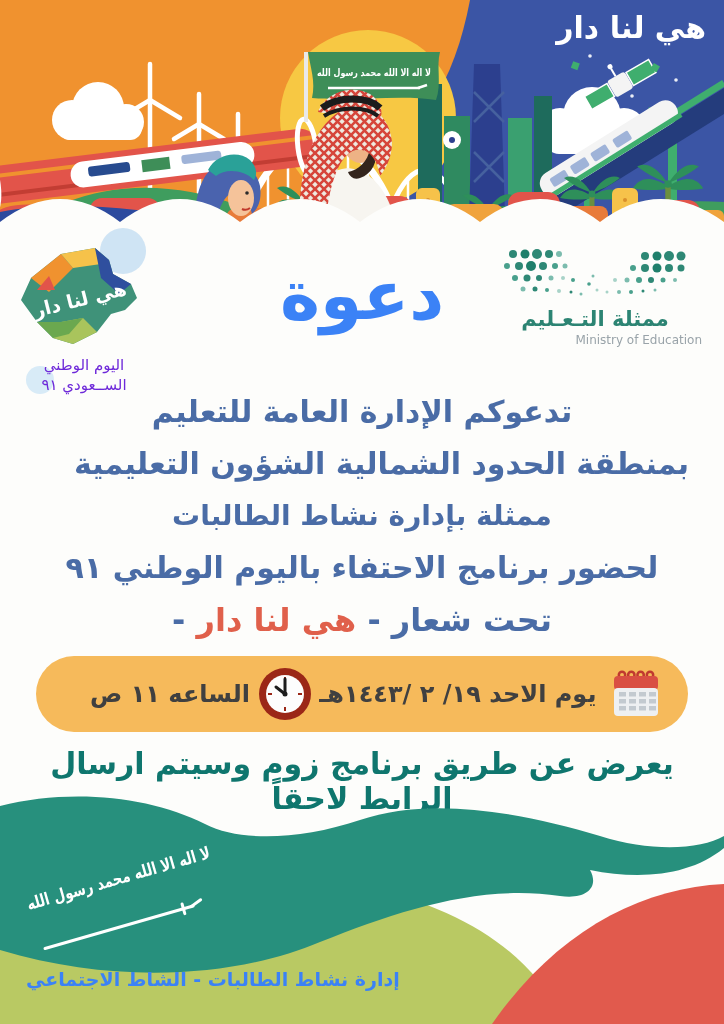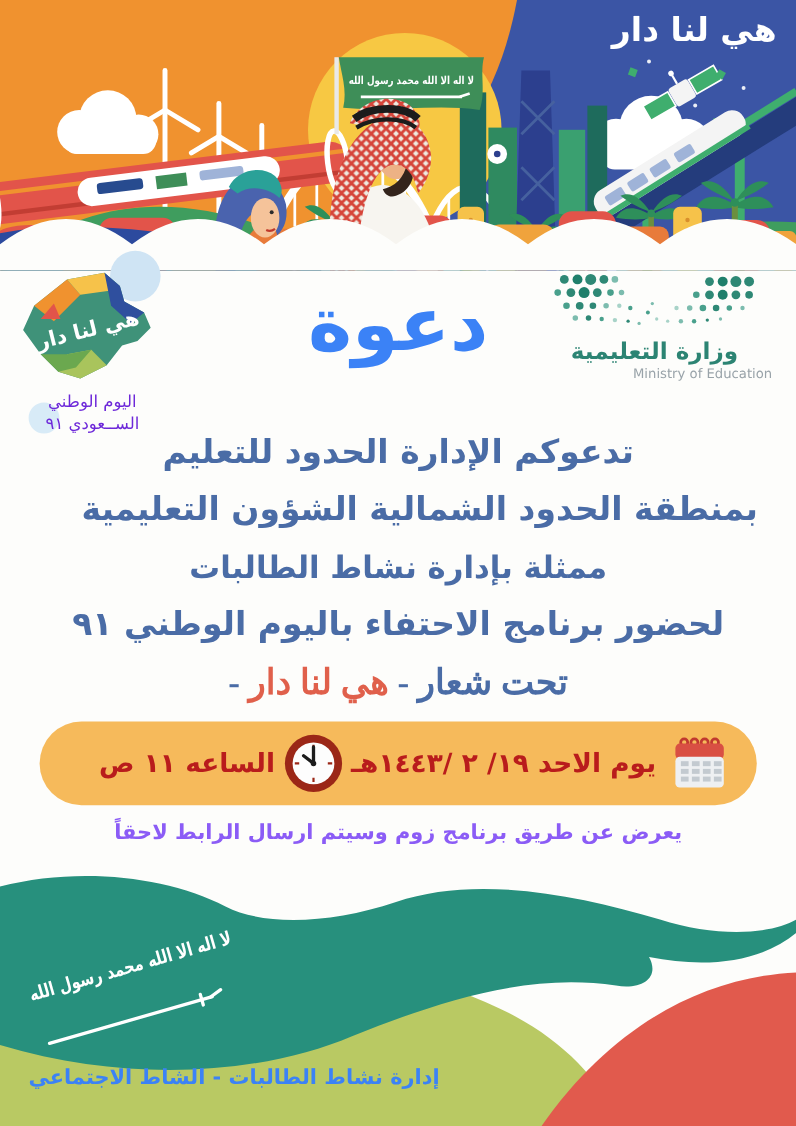--- a/index.html
+++ b/index.html
@@ -25,34 +25,34 @@
   .ministry-ar{color:#2c8473;font-weight:bold;font-size:21px;direction:rtl;margin-top:1px;}
   .ministry-en{color:#99a3a9;font-size:12px;margin-top:2px;text-align:right;}
 
   
   .invitation{left:0;right:0;top:386px;text-align:center;direction:rtl;color:#4a6ca6;font-weight:bold;}
   .inv-line{line-height:52px;}
   .l1{font-size:30px;}
   .l2{font-size:30px;padding-left:39px;}
   .l3{font-size:28px;}
   .l4{font-size:30px;}
-  .l5{font-size:32px;font-family:Liberation Serif, serif;}
+  .l5{font-size:32px;}
   .highlight{color:#e0604b;}
 
   
   .pill{left:36px;right:36px;top:656px;height:76px;background:#f6ba5b;border-radius:40px;
         display:flex;direction:rtl;align-items:center;justify-content:space-between;
         padding:0 28px;box-sizing:border-box;}
-  .pill-text{color:#b91c1c;font-weight:bold;font-size:24px;direction:rtl;white-space:nowrap;}
+  .pill-text{color:#404040;font-weight:bold;font-size:24px;direction:rtl;white-space:nowrap;}
   .pill-date{margin-right:10px;}
   .pill-time{margin-left:26px;}
 
   
-  .note{left:0;right:0;top:746px;text-align:center;direction:rtl;color:#8b5cf6;
-        font-weight:bold;font-size:19px;}
+  .note{left:0;right:0;top:746px;text-align:center;direction:rtl;color:#0f766e;
+        font-weight:bold;font-size:30px;}
 
   
   .footer-art{left:0;bottom:0;width:724px;height:232px;}
   .footer-text{left:26px;top:968px;direction:rtl;color:#3b82f6;font-weight:bold;font-size:19px;}
 </style>
 </head>
 <body>
 
 <div class="poster">
 
@@ -318,26 +318,26 @@
           <circle cx="156" cy="36" r="3"></circle>
           <circle cx="168" cy="36" r="2.5" fill="#49a08c"></circle>
           <circle cx="180" cy="36" r="2" fill="#7cbcae"></circle>
         <circle cx="112" cy="48" r="1.5" fill="#a8d3c8"></circle>
           <circle cx="124" cy="48" r="2" fill="#7cbcae"></circle>
           <circle cx="136" cy="48" r="2" fill="#49a08c"></circle>
           <circle cx="148" cy="47" r="1.5"></circle>
           <circle cx="160" cy="46" r="1.5" fill="#7cbcae"></circle>
       </g>
     </svg>
-    <div class="ministry-ar">وزارة التعليمية</div>
+    <div class="ministry-ar">ممثلة التـعـليم</div>
     <div class="ministry-en">Ministry of Education</div>
   </div>
 
   <div class="abs invitation">
-    <div class="inv-line l1">تدعوكم الإدارة الحدود للتعليم</div>
+    <div class="inv-line l1">تدعوكم الإدارة العامة للتعليم</div>
     <div class="inv-line l2">بمنطقة الحدود الشمالية الشؤون التعليمية</div>
     <div class="inv-line l3">ممثلة بإدارة نشاط الطالبات</div>
     <div class="inv-line l4">لحضور برنامج الاحتفاء باليوم الوطني ٩١</div>
     <div class="inv-line l5"><span>تحت شعار - </span><span class="highlight">هي لنا دار</span><span> -</span></div>
   </div>
 
   <div class="abs pill">
     <svg width="48" height="52" viewBox="0 0 48 52">
       <circle cx="10" cy="7" r="3.2" fill="none" stroke="#c0392f" stroke-width="2.5"></circle>
       <circle cx="19.3" cy="7" r="3.2" fill="none" stroke="#c0392f" stroke-width="2.5"></circle>

